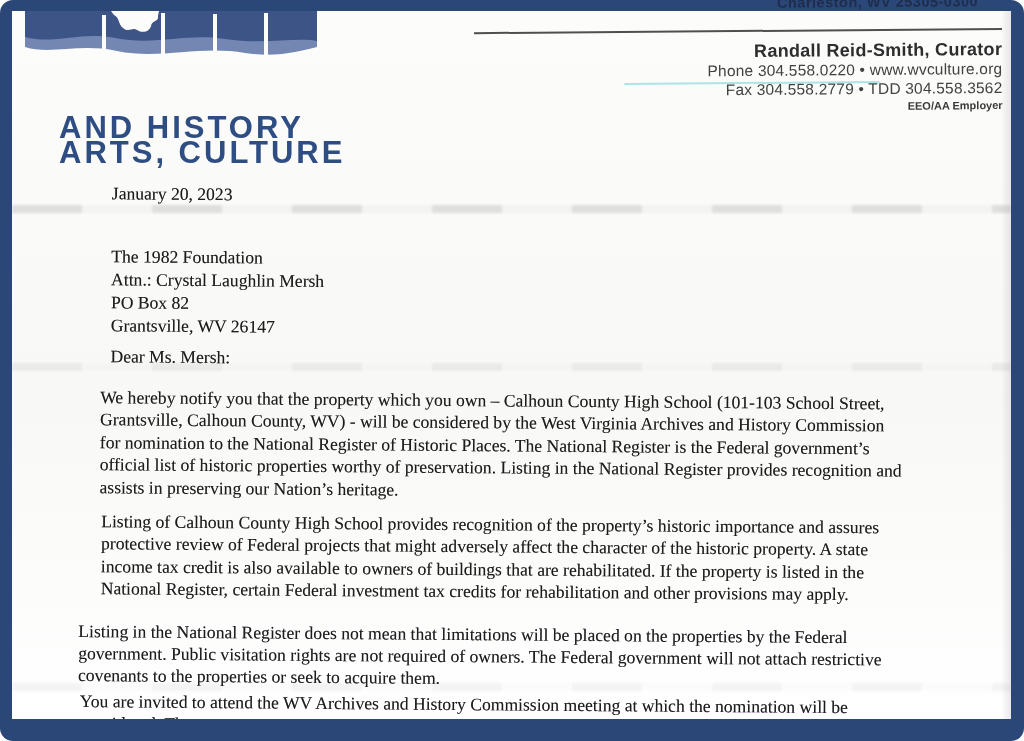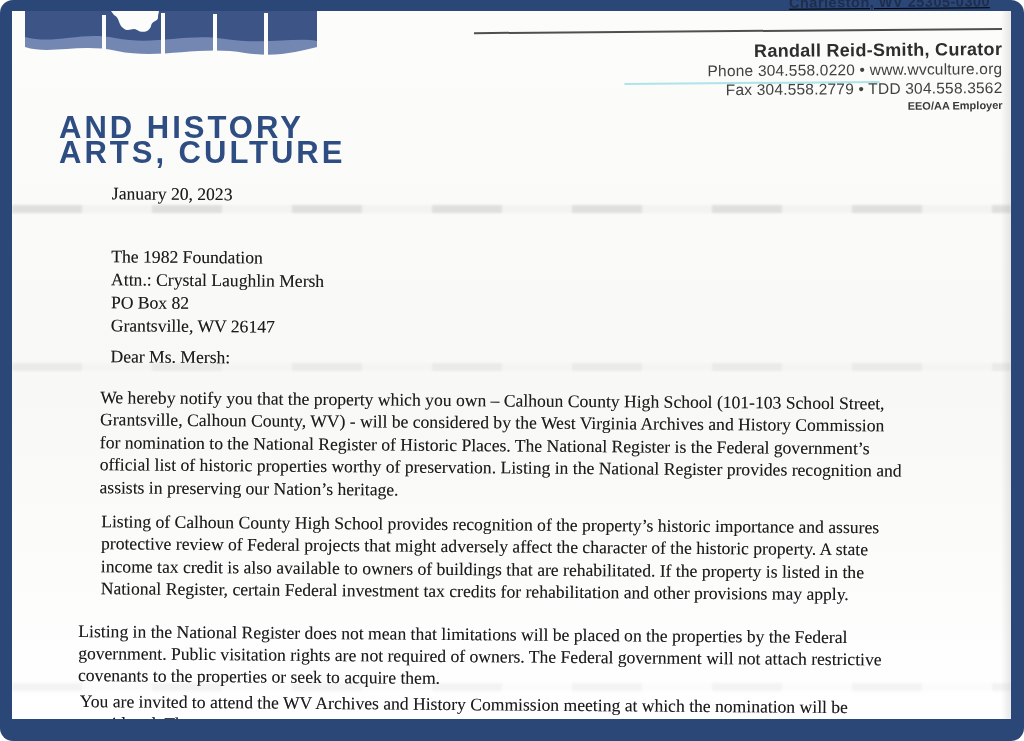--- a/index.html
+++ b/index.html
@@ -15,21 +15,21 @@
   }
   .paper::after{ content:""; position:absolute; top:0; right:0; bottom:0; width:10px;
     background:linear-gradient(90deg, rgba(0,0,0,0) 0%, rgba(150,150,150,.22) 100%); }
   .streak { position:absolute; left:0; right:0; height:8px; filter:blur(1px);
     background:repeating-linear-gradient(90deg, rgba(130,130,130,.22) 0 70px, rgba(130,130,130,.05) 70px 140px); }
   .streak.s1 { top:194px; }
   .streak.s2 { top:352px; opacity:.55; }
   .streak.s3 { top:672px; opacity:.4; }
 
   
-  .clipped-city { position:absolute; top:0; right:34px; height:12px; overflow:hidden;text-decoration:underline; }
+  .clipped-city { position:absolute; top:0; right:46px; height:12px; overflow:hidden; }
   .clipped-city span { display:block; transform:translateY(-6px) rotate(-0.4deg);
     font-size:14.5px; font-weight:700; letter-spacing:.5px; color:#1f2d4d; white-space:nowrap; }
 
   
   .logo { position:absolute; left:13px; top:0; }
   .dept-line { position:absolute; left:50px; top:57px; font-size:15px; letter-spacing:1.8px;
     color:#4d4d4d; font-weight:500; white-space:nowrap; }
   .agency { position:absolute; left:47px; font-weight:700; font-size:31px; letter-spacing:3px;
     color:#2e4d82; white-space:nowrap; line-height:30px; }
   .agency.l1 { top:91px;margin-top:36px; }

